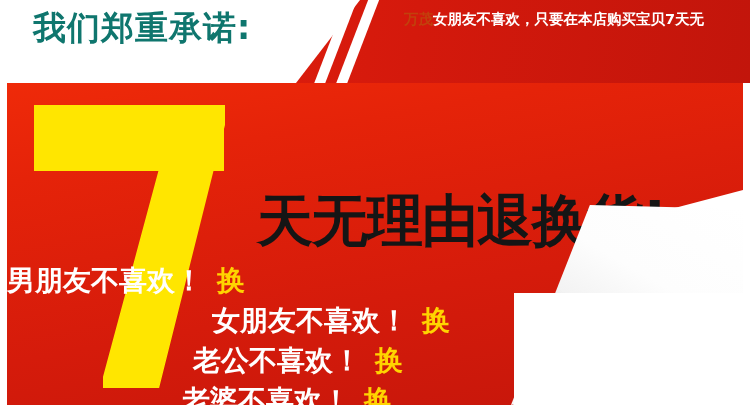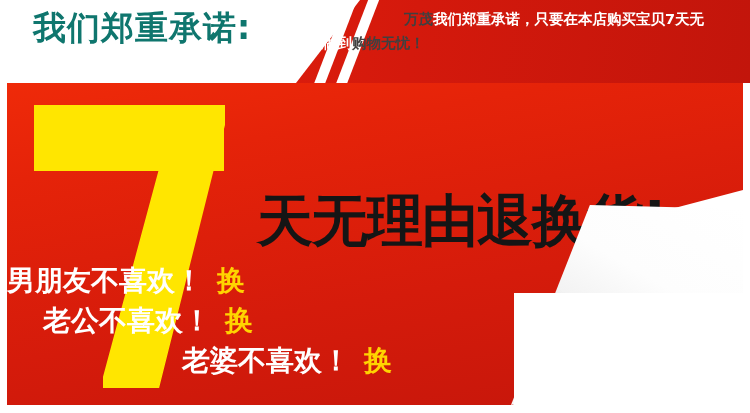--- a/index.html
+++ b/index.html
@@ -43,21 +43,21 @@
     position:absolute;left:364px;top:8px;width:380px;
     color:#ffffff;
     font-size:14.5px;line-height:23.5px;
     font-weight:bold;
     text-align:center;
   }
   .blurb .ln{display:block;white-space:nowrap;}
   .blurb .ln-1{text-indent:0;}
   .blurb .ln-2{margin-left:-8px;}
   .blurb .ln-3{margin-left:-70px;text-align:left;}
-  .gold{color:#404040;}
+  .gold{color:#c2410c;}
   .wht{color:#ffffff;}
 
   
   .body-wrap{
     position:absolute;left:7px;top:83px;
     width:736px;height:322px;
     overflow:hidden;
   }
   .body-red{
     position:absolute;left:0;top:0;width:736px;height:322px;
@@ -89,21 +89,21 @@
   .reason{
     position:relative;
     height:40px;
     font-size:28px;line-height:40px;
     font-weight:bold;
     color:#ffffff;
     white-space:nowrap;
   }
   .r0{}
   .r1{padding-left:205px;}
-  .r2{margin-left:36px;}
+  .r2{padding-left:186px;}
   .r3{padding-left:175px;}
   .reason .swap{color:#ffd400;margin-left:14px;}
 
   
   .curl-cut{
     position:absolute;right:0;bottom:0;
     width:230px;height:215px;
     background:#ffffff;
     clip-path:polygon(100% 0, 100% 100%, 0 100%, 36% 18%);
   }
@@ -131,39 +131,41 @@
 <div class="banner">
 
   <div class="header">
     <div class="header-red"></div>
     <div class="slash slash-a"></div>
     <div class="slash slash-b"></div>
 
     <div class="promise">我们郑重承诺:</div>
 
     <div class="blurb">
-      <span class="ln ln-1"><span class="gold">万茂</span><span class="wht">我们郑重承诺，只要在本店购买宝贝7天无</span></span>
-      <span class="ln ln-3"><span class="wht">真正做到</span><span class="gold">购物无忧！</span></span>
+      <span class="ln ln-1"><span class="gold">万茂</span><span class="wht">女朋友不喜欢，只要在本店购买宝贝7天无</span></span>
     </div>
   </div>
 
   <div class="body-wrap">
     <div class="body-red"></div>
 
     <div>
       <div class="seven-bar"></div>
       <div class="seven-leg"></div>
 
     </div>
 
     <div class="headline">天无理由退换货!</div>
 
     <div class="reasons">
       <div class="reason r0">
         <span>男朋友不喜欢！</span><span class="swap">换</span>
+      </div>
+      <div class="reason r1">
+        <span>女朋友不喜欢！</span><span class="swap">换</span>
       </div>
       <div class="reason r2">
         <span>老公不喜欢！</span><span class="swap">换</span>
       </div>
       <div class="reason r3">
         <span>老婆不喜欢！</span><span class="swap">换</span>
       </div>
 
     </div>
 

